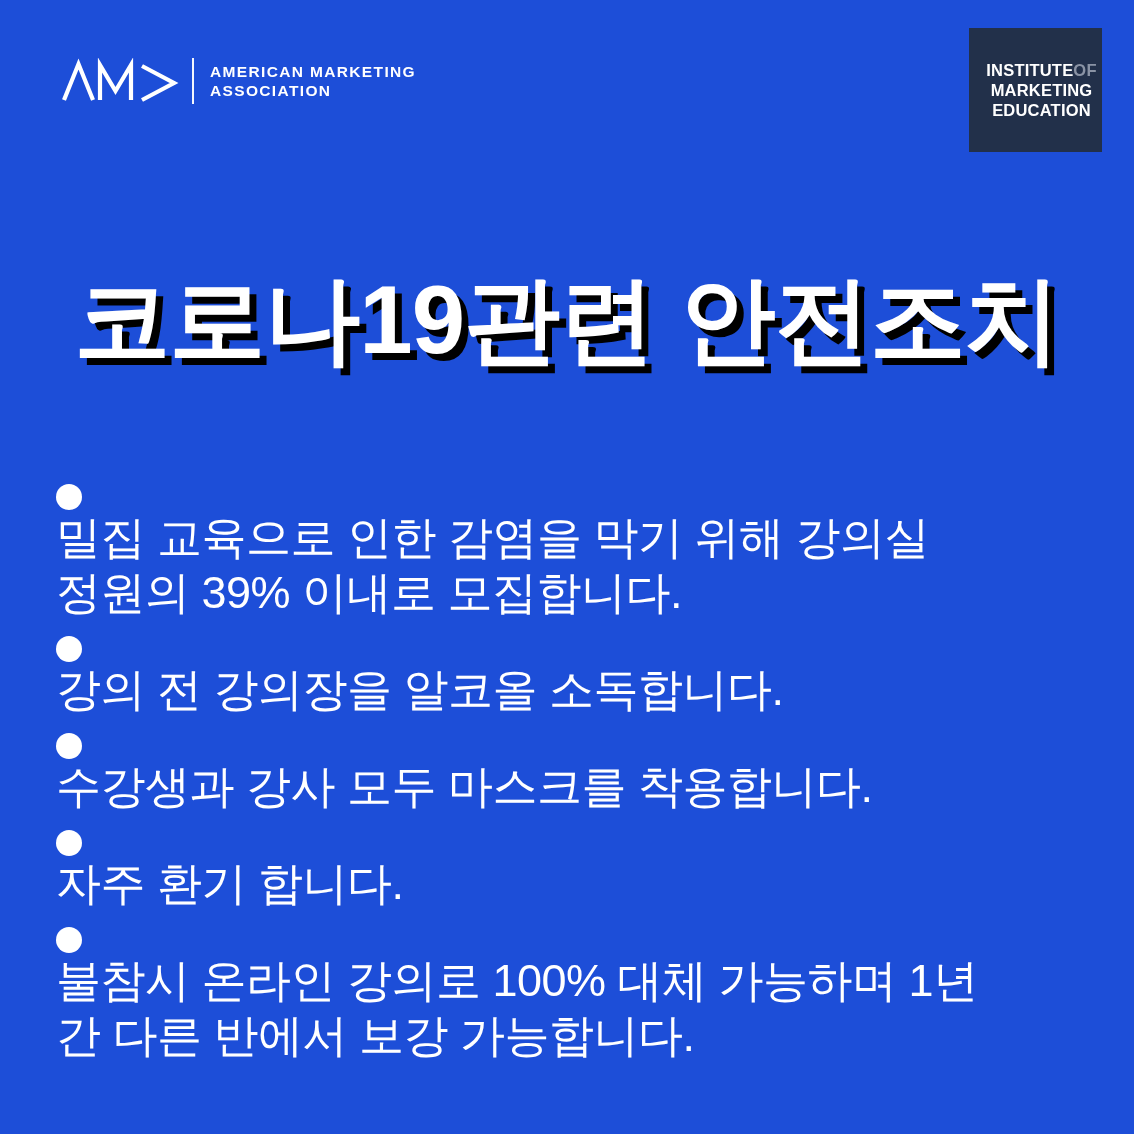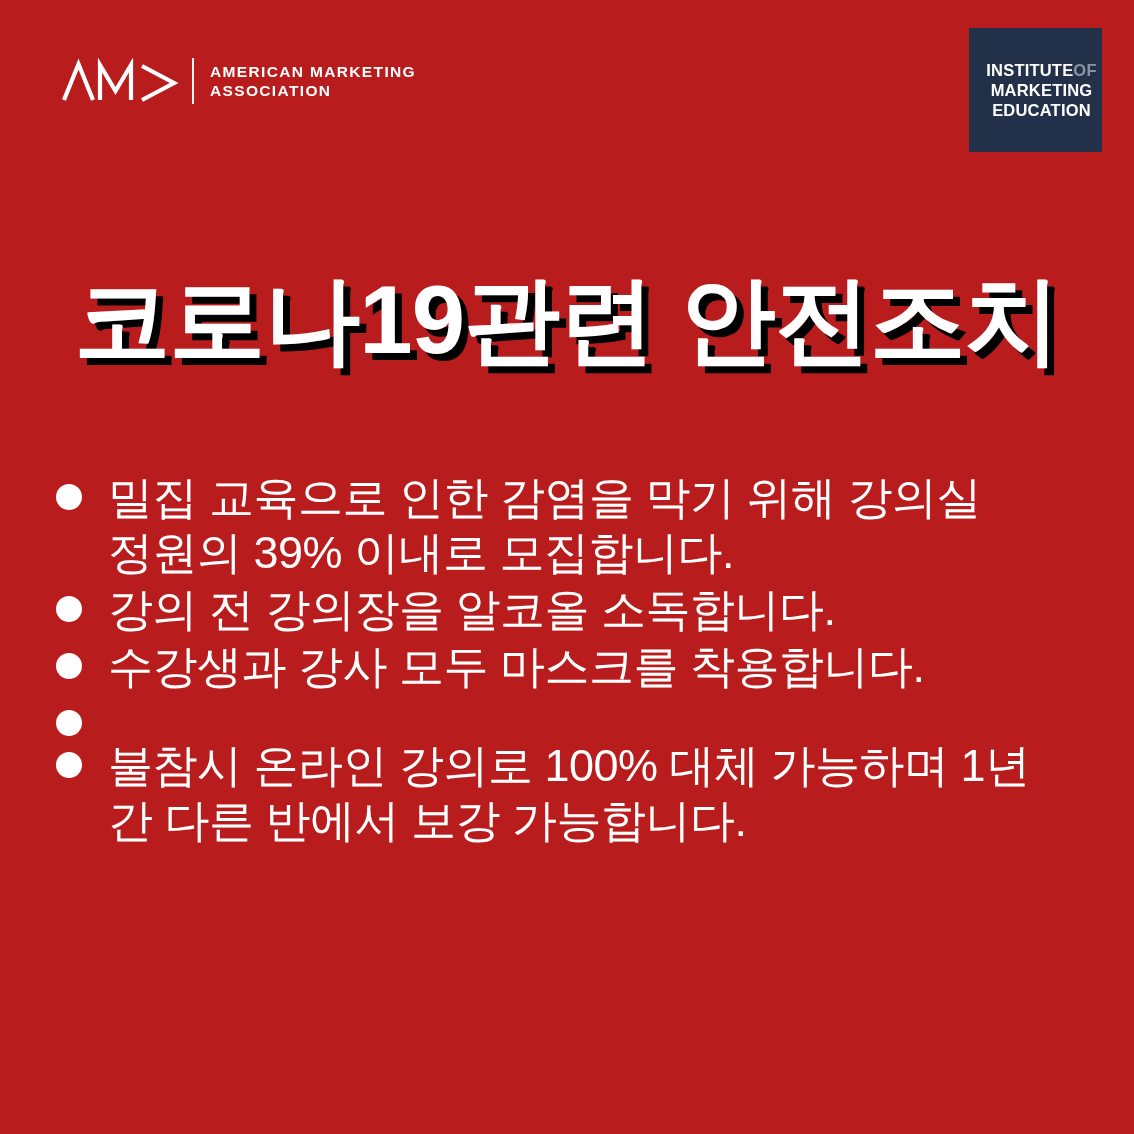--- a/index.html
+++ b/index.html
@@ -14,21 +14,21 @@
     background: #538234;
     font-family: "Liberation Sans", "DejaVu Sans", sans-serif;
     overflow: hidden;
     position: relative;
     -webkit-font-smoothing: antialiased;
   }
 
   .slide {
     position: absolute;
     inset: 0;
-    background: #b91c1c;
+    background: #1d4ed8;
     padding-left: 16px;
   }
 
   
   .ama-logo {
     position: absolute;
     left: 62px;
     top: 52px;
     display: flex;
     align-items: center;
@@ -112,20 +112,21 @@
     position: absolute;
     left: 56px;
     top: 470px;
     width: 1030px;
   }
 
   .bullet-item {
     display: flex;
     align-items: flex-start;
     margin-bottom: 2px;
+    flex-direction: column;
   }
 
   .bullet-dot {
     flex: 0 0 auto;
     width: 26px;
     height: 26px;
     border-radius: 50%;
     background: #ffffff;
     margin-top: 14px;
     margin-right: 26px;
@@ -190,20 +191,21 @@
     <div class="bullet-item">
       <span class="bullet-dot"></span>
       <span class="bullet-text">
         <span class="bullet-line">수강생과 강사 모두 마스크를 착용합니다.</span>
       </span>
     </div>
 
     <div class="bullet-item">
       <span class="bullet-dot"></span>
       <span class="bullet-text">
+        <span class="bullet-line">자주 환기 합니다.</span>
       </span>
     </div>
 
     <div class="bullet-item">
       <span class="bullet-dot"></span>
       <span class="bullet-text">
         <span class="bullet-line">불참시 온라인 강의로 100% 대체 가능하며 1년</span>
         <span class="bullet-line">간 다른 반에서 보강 가능합니다.</span>
       </span>
     </div>

